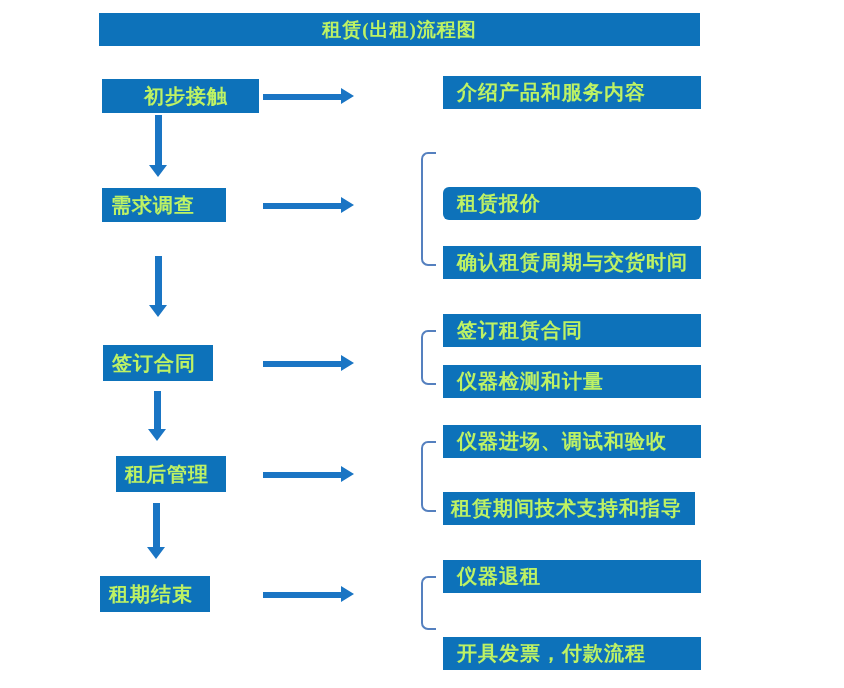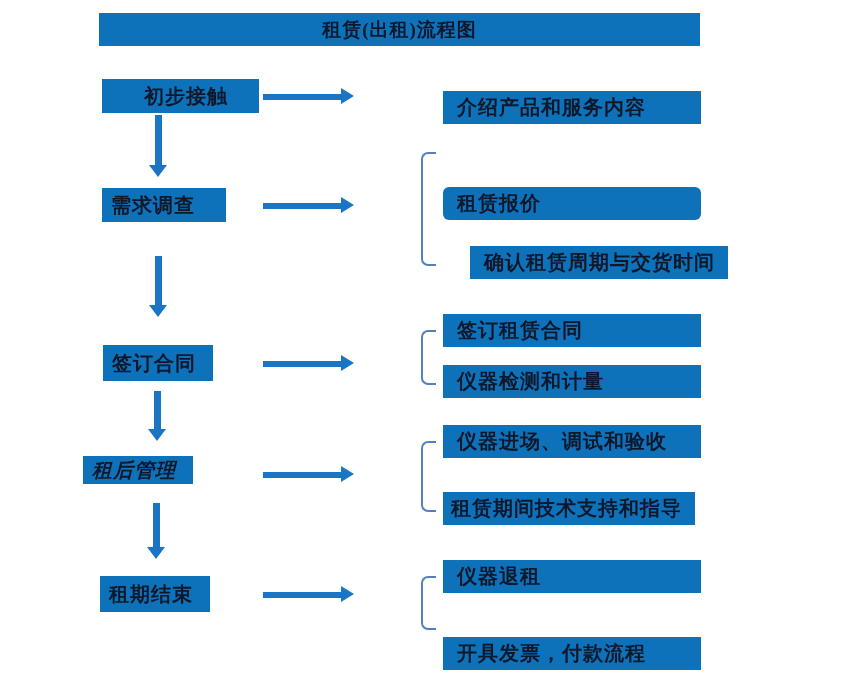--- a/index.html
+++ b/index.html
@@ -8,46 +8,46 @@
     background: #ffffff;
     font-family: "Liberation Serif", "DejaVu Serif", serif;
     position: relative;
     overflow: hidden;
   }
   .canvas { position: absolute; inset: 0; }
 
   .bluebox {
     position: absolute;
     background: #0d72ba;
-    color: #0f172a;
+    color: #bef264;
     font-weight: bold;
     font-size: 20px;
     letter-spacing: 1px;
     white-space: nowrap;
     display: flex;
     align-items: center;
   }
 
   
   #title { left: 99px; top: 13px; width: 601px; height: 33px; justify-content: center; font-size: 19px; }
 
   
   .step { padding-left: 9px; }
   #s1 { left: 102px; top: 79px;  width: 115px; height: 34px; padding-left: 42px; }
   #s2 { left: 102px; top: 188px; width: 115px; height: 34px; }
   #s3 { left: 103px; top: 345px; width: 101px; height: 36px; }
-  #s4 { left: 83px; top: 456px; width: 101px; height: 28px; font-style: italic; }
+  #s4 { left: 116px; top: 456px; width: 101px; height: 36px; }
   #s5 { left: 100px; top: 576px; width: 101px; height: 36px; font-family: Liberation Serif, serif; }
 
   
   .detail { left: 443px; width: 244px; height: 33px; padding-left: 14px; }
-  #d1  { top: 91px; font-family: Liberation Serif, serif;  }
+  #d1  { top: 76px; font-family: Liberation Serif, serif;  }
   #d2  { top: 136px; }
   #d3  { top: 187px; border-radius: 6px; }
-  #d4  { top: 246px; margin-left: 27px; }
+  #d4  { top: 246px; }
   #d5  { top: 314px; }
   #d6  { top: 365px; }
   #d7  { top: 425px; }
   #d8  { top: 492px; padding-left: 8px; }
   #d9  { top: 560px; }
   #d10 { top: 610px; margin-top: 27px; }
 
   
   .v-arrow { position: absolute; width: 19px; }
   .v-arrow::before {

